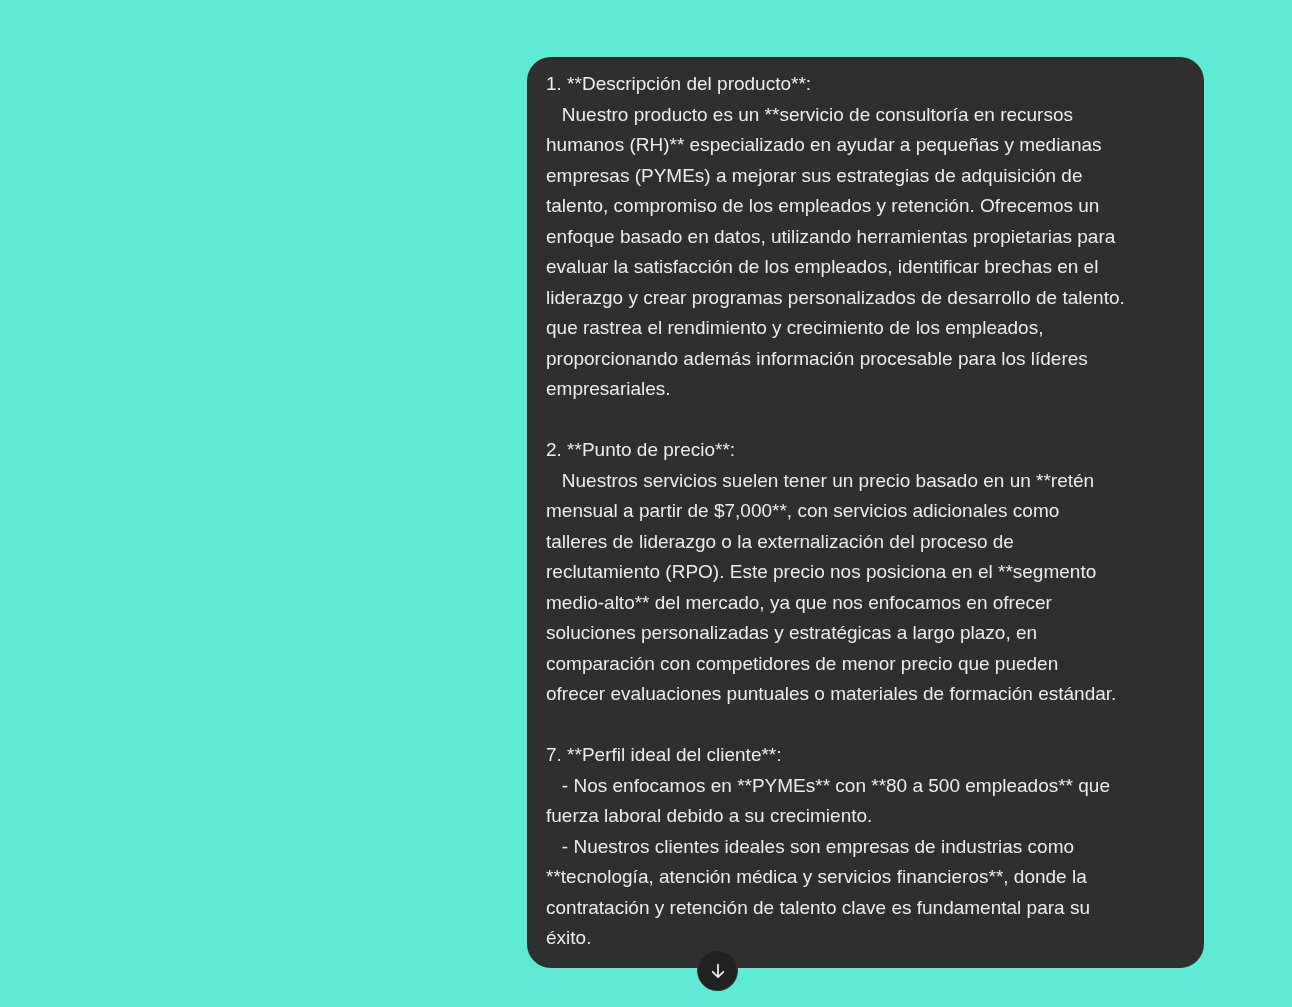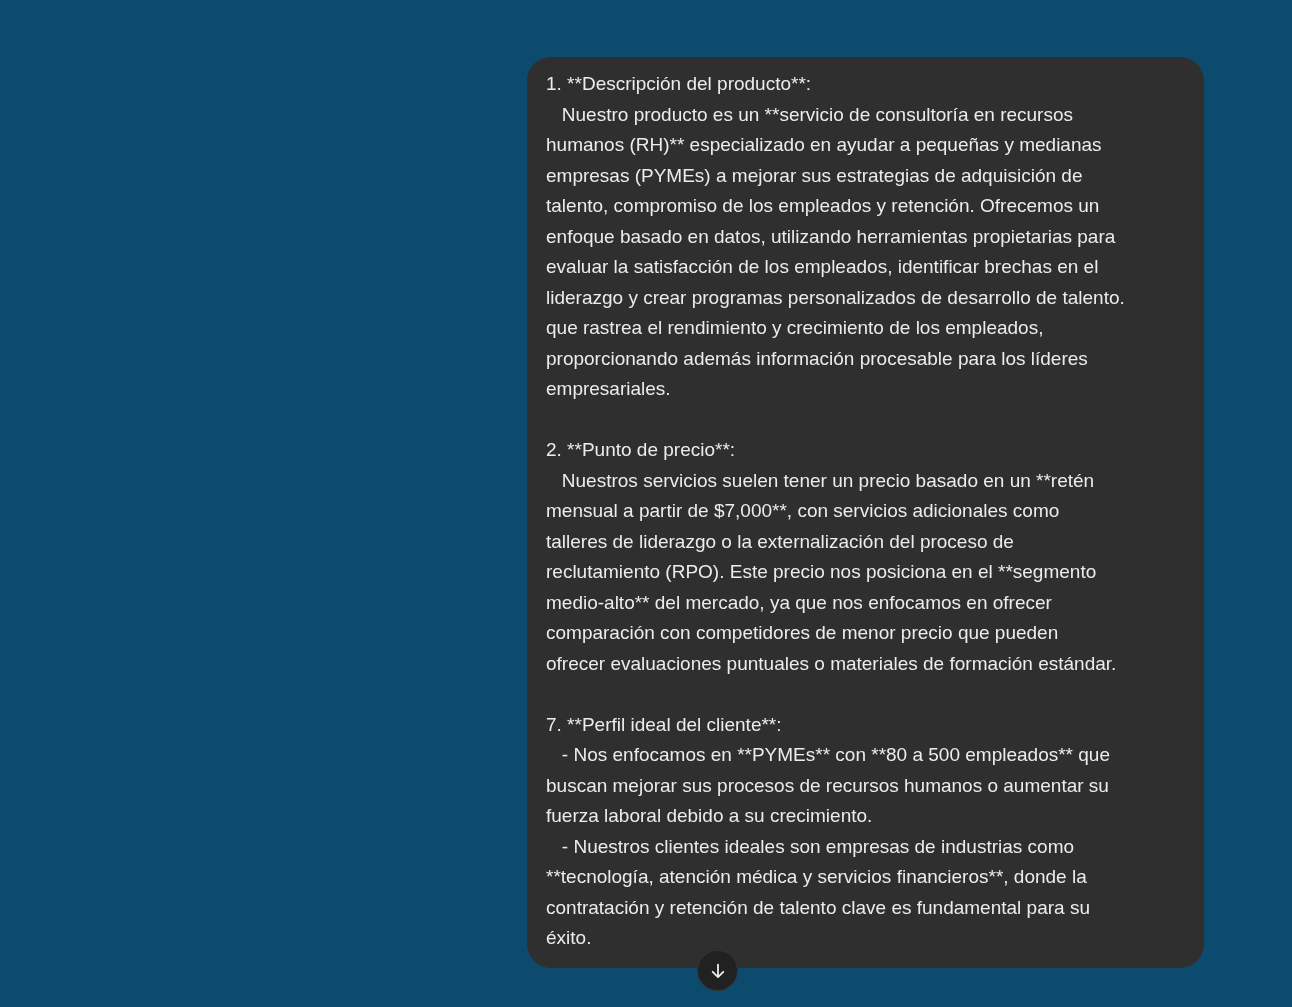--- a/index.html
+++ b/index.html
@@ -8,21 +8,21 @@
     width: 1292px;
     height: 1007px;
     overflow: hidden;
     background: #212121;
     font-family: "Liberation Sans", "DejaVu Sans", sans-serif;
   }
   .chat-view {
     position: relative;
     width: 1292px;
     height: 1007px;
-    background: #0c4a6e;
+    background: #5eead4;
     overflow: hidden;
   }
   .user-bubble {
     position: absolute;
     left: 527px;
     top: 57px;
     width: 677px;
     box-sizing: border-box;
     background: #2f2f2f;
     border-radius: 24px;
@@ -78,26 +78,26 @@
         <div>que rastrea el rendimiento y crecimiento de los empleados,</div>
         <div>proporcionando además información procesable para los líderes</div>
         <div>empresariales.</div>
         <div>&nbsp;</div>
         <div>2. **Punto de precio**:</div>
         <div>   Nuestros servicios suelen tener un precio basado en un **retén</div>
         <div>mensual a partir de $7,000**, con servicios adicionales como</div>
         <div>talleres de liderazgo o la externalización del proceso de</div>
         <div>reclutamiento (RPO). Este precio nos posiciona en el **segmento</div>
         <div>medio-alto** del mercado, ya que nos enfocamos en ofrecer</div>
+        <div>soluciones personalizadas y estratégicas a largo plazo, en</div>
         <div>comparación con competidores de menor precio que pueden</div>
         <div>ofrecer evaluaciones puntuales o materiales de formación estándar.</div>
         <div>&nbsp;</div>
         <div>7. **Perfil ideal del cliente**:</div>
         <div>   - Nos enfocamos en **PYMEs** con **80 a 500 empleados** que</div>
-        <div>buscan mejorar sus procesos de recursos humanos o aumentar su</div>
         <div>fuerza laboral debido a su crecimiento.</div>
         <div>   - Nuestros clientes ideales son empresas de industrias como</div>
         <div>**tecnología, atención médica y servicios financieros**, donde la</div>
         <div>contratación y retención de talento clave es fundamental para su</div>
         <div>éxito.</div>
       </div>
   </div>
 
   <button class="scroll-btn">
     <span>

